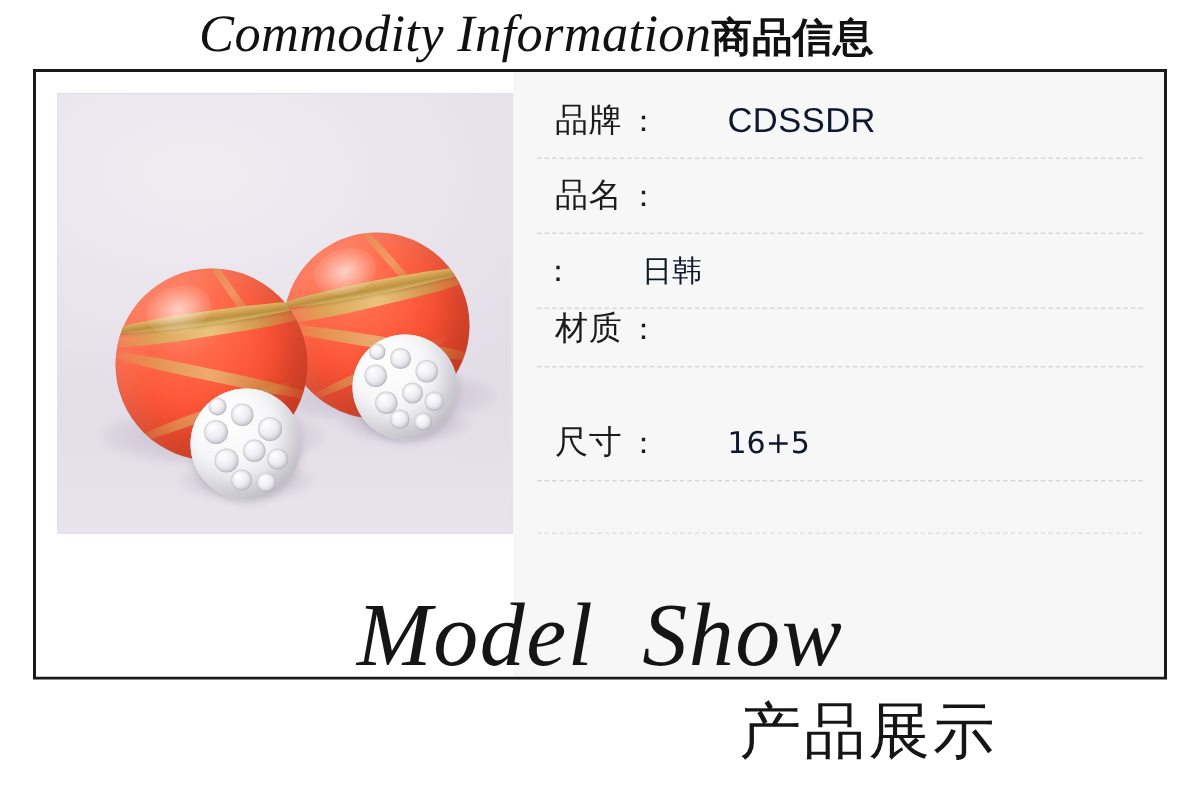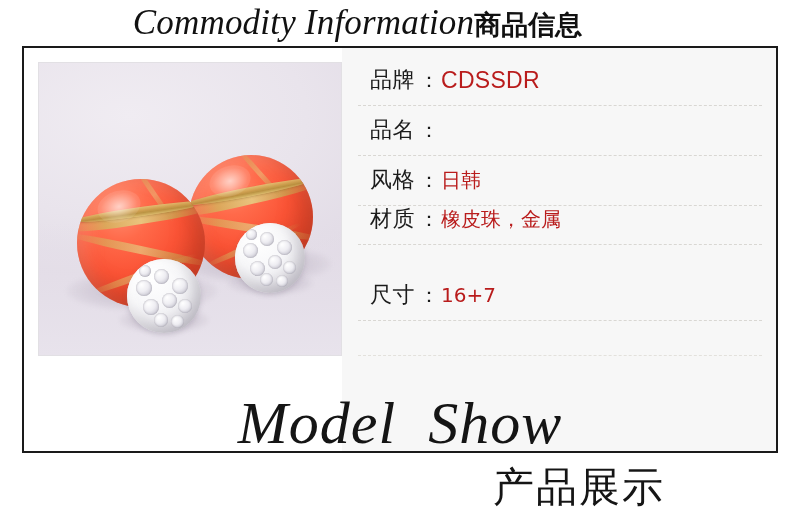--- a/index.html
+++ b/index.html
@@ -210,22 +210,23 @@
   }
   .info-colon {
     font-family: "DejaVu Sans", "Liberation Sans", sans-serif;
     font-size: 20px;
     color: #1b1b1b;
     padding: 0 2px 0 4px;
   }
   .info-value {
     font-family: "DejaVu Sans", "Liberation Sans", sans-serif;
     font-size: 20px;
-    color: #b91c1c;
+    color: #0f172a;
     letter-spacing: 0px;
+    margin-left: 44px;
   }
   .info-value.latin {
     font-family: "Liberation Sans", "DejaVu Sans", sans-serif;
     font-size: 23px;
     letter-spacing: 0.3px;
   }
   .info-row.empty { border-bottom: 1px dashed #e3e1dc; }
 
   
   .model-show {
@@ -337,35 +338,33 @@
           <span class="info-colon">：</span>
           <span class="info-value latin">CDSSDR</span>
         </div>
 
         <div class="info-row r1">
           <span class="info-label">品名</span>
           <span class="info-colon">：</span>
         </div>
 
         <div class="info-row r2">
-          <span class="info-label">风格</span>
           <span class="info-colon">：</span>
           <span class="info-value">日韩</span>
         </div>
 
         <div class="info-row r3">
           <span class="info-label">材质</span>
           <span class="info-colon">：</span>
-          <span class="info-value">橡皮珠，金属</span>
         </div>
 
         <div class="info-row r4">
           <span class="info-label">尺寸</span>
           <span class="info-colon">：</span>
-          <span class="info-value">16+7</span>
+          <span class="info-value">16+5</span>
         </div>
 
         <div class="info-row r5 empty"></div>
       </div>
     </div>
 
   </div>
 </div>
 
 <div class="model-show">

